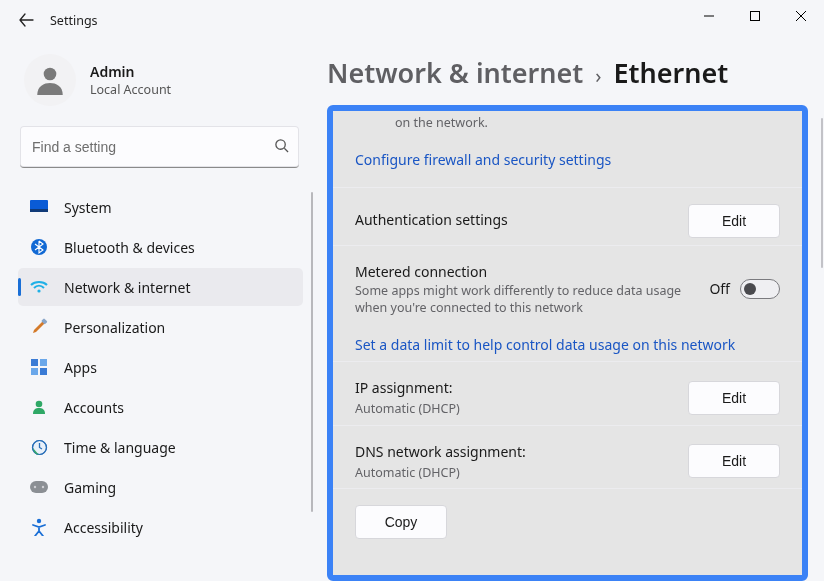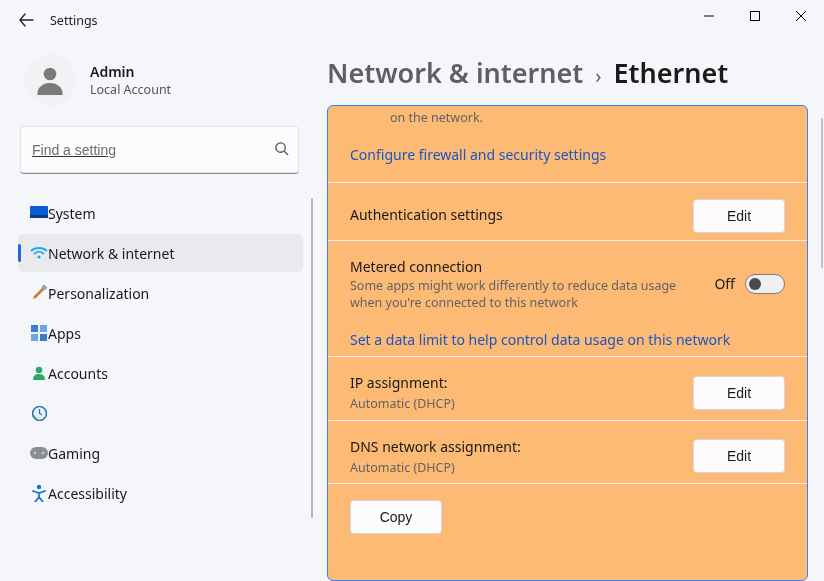--- a/index.html
+++ b/index.html
@@ -80,30 +80,29 @@
   .user-sub {
     font-size: 12.5px;
     color: #555;
   }
   .search-box {
     position: relative;
     margin: 2px 14px 20px 2px;
   }
   .search-box input {
     width: 100%;
-    height: 48px;
+    height: 42px;
     border: none;
     border-bottom: 1px solid #8a8a8a;
     border-radius: 4px;
     background: #fcfcfe;
     padding: 0 34px 0 12px;
     font-size: 14px;
     color: #333;
     box-shadow: 0 0 0 1px #e3e3e8 inset;
-    text-decoration: underline;
   }
   .search-box input::placeholder { color: #6e6e6e; }
   .search-icon {
     position: absolute;
     right: 10px;
     top: 50%;
     transform: translateY(-50%);
     color: #555;
   }
   .nav {
@@ -120,20 +119,21 @@
     right: 0;
     top: 4px;
     width: 2px;
     height: 320px;
     background: #b8b8bc;
     border-radius: 2px;
   }
   .nav-item {
     display: flex;
     align-items: center;
+    gap: 16px;
     padding: 0 14px 0 12px;
     height: 38px;
     border-radius: 5px;
     font-size: 14px;
     cursor: pointer;
     position: relative;
   }
   .nav-item.active {
     background: #eaeaee;
   }
@@ -175,22 +175,22 @@
   .bc-sep {
     font-size: 20px;
     color: #5f5f63;
   }
   .bc-current {
     font-size: 27px;
     font-weight: 600;
     color: #1a1a1a;
   }
   .panel {
-    background: #fdba74;
-    border: 1px solid #3b82f6;
+    background: #e5e5e5;
+    border: 6px solid #3b82f6;
     border-radius: 6px;
     overflow-y: auto;
     flex: 1;
     position: relative;
   }
   .section {
     padding: 16px 22px 18px 62px;
     border-bottom: 1px solid #ececef;
   }
   .section.tight { padding-top: 16px; padding-bottom: 7px; padding-left: 22px;}
@@ -327,20 +327,29 @@
 
       <div class="nav-item">
         <span class="nav-icon">
             <svg width="18" height="14">
               <rect x="0" y="0" width="18" height="12" rx="1" fill="#0a5bd6"></rect>
               <rect x="0" y="9" width="18" height="3" fill="#103a78"></rect>
             </svg>
           </span>
         <span>System</span>
       </div>
+      <div class="nav-item">
+        <span class="nav-icon">
+            <svg width="16" height="16">
+              <circle cx="8" cy="8" r="8" fill="#1169d4"></circle>
+              <path d="M8 2 L12 5 L8 8 L12 11 L8 14 V2 M4 5 L12 11 M4 11 L12 5" stroke="#fff" stroke-width="1.1" fill="none"></path>
+            </svg>
+          </span>
+        <span>Bluetooth &amp; devices</span>
+      </div>
       <div class="nav-item active">
         <span class="nav-icon">
             <svg width="18" height="14">
               <path d="M1 5 C5 1 13 1 17 5" stroke="#1fb0e6" stroke-width="2" fill="none"></path>
               <path d="M4 8 C7 5 11 5 14 8" stroke="#1fb0e6" stroke-width="2" fill="none"></path>
               <circle cx="9" cy="11" r="1.6" fill="#1fb0e6"></circle>
             </svg>
           </span>
         <span>Network &amp; internet</span>
       </div>
@@ -375,20 +384,21 @@
       </div>
       <div class="nav-item">
         <span class="nav-icon">
             <svg width="17" height="17">
               <circle cx="8.5" cy="8.5" r="7" fill="#e8f0f9" stroke="#2a6fb8" stroke-width="1.2"></circle>
               <circle cx="8.5" cy="8.5" r="7" fill="none" stroke="#2a6fb8" stroke-width="1.2"></circle>
               <path d="M8.5 4 V8.5 L11 10" stroke="#2a6fb8" stroke-width="1.3" fill="none"></path>
               <path d="M2 9 A7 7 0 0 0 8 16" fill="#34a66a" stroke="none"></path>
             </svg>
           </span>
+        <span>Time &amp; language</span>
       </div>
       <div class="nav-item">
         <span class="nav-icon">
             <svg width="18" height="12">
               <rect x="0" y="0" width="18" height="12" rx="6" fill="#8b8f94"></rect>
               <circle cx="5" cy="6" r="1.2" fill="#d0d0d4"></circle>
               <circle cx="13" cy="6" r="1.2" fill="#d0d0d4"></circle>
             </svg>
           </span>
         <span>Gaming</span>

